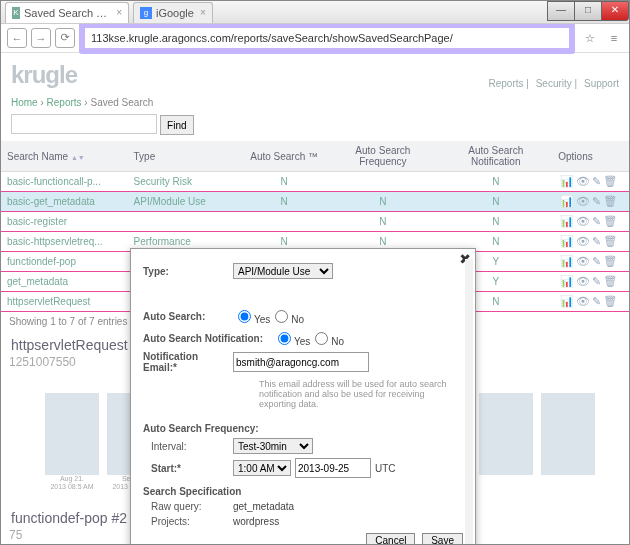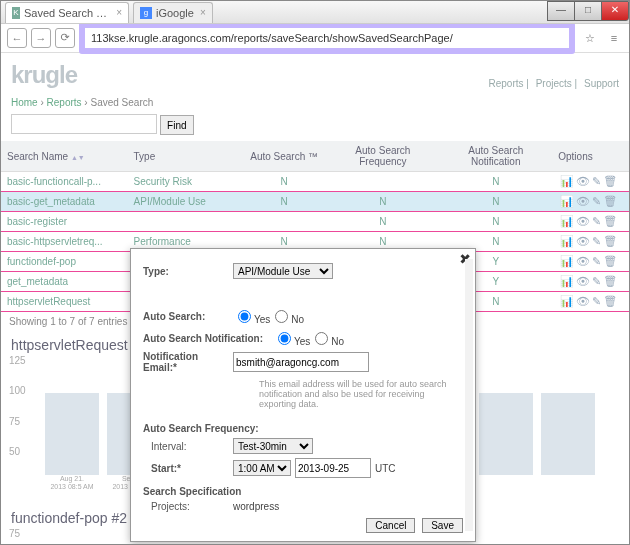--- a/index.html
+++ b/index.html
@@ -28,21 +28,21 @@
 .findrow button{height:20px;font-size:10px;border:1px solid #aaa;background:#eee;padding:0 6px}
 table.grid{width:100%;border-collapse:collapse;font-size:10px}
 table.grid th{background:#f0f2f3;text-align:left;padding:4px 6px;border-bottom:1px solid #ddd;color:#667;font-weight:normal}
 table.grid td{padding:3px 6px;border-bottom:1px solid #ec4899;color:#7a9}
 tr.sel td{background:#d7ecf5}
 .opts span{margin-left:2px;color:#9ab;font-size:11px}
 .status{padding:4px 8px;font-size:10px;color:#888}
 .charthdr{padding:6px 10px 2px;font-size:14px;color:#667}
 .chart{height:120px;display:flex;align-items:flex-end;padding:0 30px 0 40px;position:relative}
 .bar{flex:1;margin:0 4px;background:#cdd9e2;opacity:.7}
-.yax{position:absolute;left:8px;top:0;bottom:18px;display:flex;flex-direction:column;justify-content:space-between;font-size:10px;color:#aaa}
+.yax{position:absolute;left:8px;top:0;bottom:18px;display:flex;flex-direction:row;justify-content:space-between;font-size:12px;color:#aaa}
 .xax{display:flex;padding:0 30px 0 40px;font-size:7px;color:#aaa}
 .xax div{flex:1;text-align:center;line-height:1.1}
 .dialog{position:absolute;left:129px;top:195px;width:320px;background:#fff;border:1px solid #999;box-shadow:0 2px 8px rgba(0,0,0,.3);padding:10px 12px 8px;font-size:10px;color:#444}
 .dialog .close{position:absolute;right:4px;top:2px;font-size:14px;color:#333;cursor:pointer}
 .frow{display:flex;align-items:center;margin:4px 0}
 .flab{width:90px;font-weight:bold;color:#555}
 .dialog select,.dialog input[type=text]{font-size:10px;border:1px solid #999;height:16px}
 .hint{margin-left:116px;color:#999;font-size:9px;padding:2px 0 6px}
 .sect{font-weight:bold;margin:8px 0 2px;color:#555}
 .btnrow{text-align:right;margin-top:6px}
@@ -83,21 +83,21 @@
     <div class="toolbtn">☆</div>
     <div class="toolbtn">≡</div>
   </div>
 
   <div class="page">
 
     <div class="brand">
       <div class="logo">krugle</div>
       <div class="toplinks">
         <span>Reports</span> |
-        <span>Projects</span> |
+        <span>Security</span> |
         <span>Support</span>
       </div>
     </div>
 
     <div class="crumbs">
       <a>Home</a> ›
       <a>Reports</a> ›
       <span>Saved Search</span>
     </div>
 
@@ -249,20 +249,24 @@
       </div>
       <div class="frow">
         <div class="flab" style="font-weight:bold;padding-left:8px;width:82px">Start:*</div>
         <select style="width:58px"><option>1:00 AM</option></select>
         <input type="text" style="width: 70px; margin: 0px 4px;" value="2013-09-25">
         <span>UTC</span>
       </div>
 
       <div class="sect">Search Specification</div>
       <div class="frow">
+        <div class="flab" style="font-weight:normal;padding-left:8px;width:82px">Raw query:</div>
+        <span>get_metadata</span>
+      </div>
+      <div class="frow">
         <div class="flab" style="font-weight:normal;padding-left:8px;width:82px">Projects:</div>
         <span>wordpress</span>
       </div>
 
       <div class="btnrow">
         <button>Cancel</button>
         <button>Save</button>
       </div>
     </div>
 

